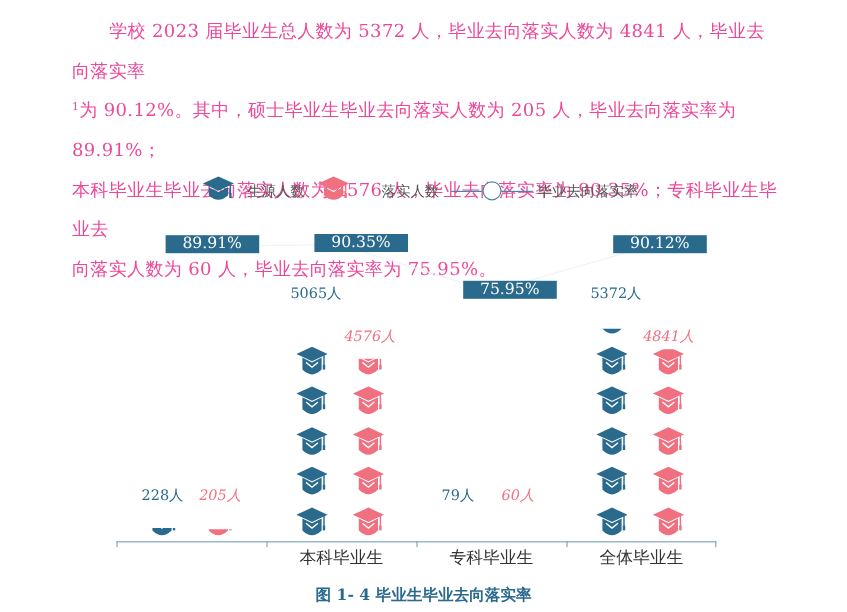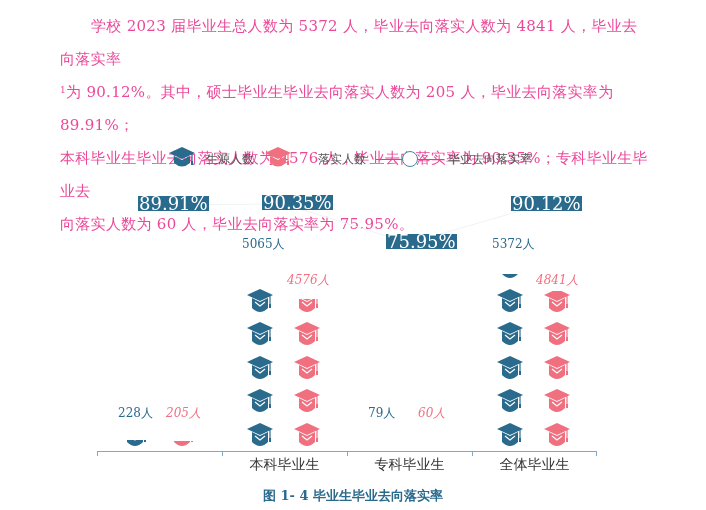--- a/index.html
+++ b/index.html
@@ -7,21 +7,21 @@
   .para{position:absolute;left:60px;top:10px;width:590px;font-size:15px;line-height:33px;color:#ec4899;font-family:"DejaVu Serif","Liberation Serif",serif;letter-spacing:0.3px;}
   .para p{margin:0;}
   .indent{text-indent:31px;}
   .sup{font-size:9px;vertical-align:top;position:relative;top:-2px;}
   .legend{position:absolute;top:148px;left:168px;height:22px;display:flex;align-items:center;font-size:12px;color:#555;}
   .legend .lbl{margin:0 10px 0 10px;}
   .leg-line{display:flex;align-items:center;}
   .leg-line .seg{width:26px;height:1px;background:#4a86a8;}
   .leg-line .circ{width:16px;height:16px;border:1.3px solid #4a86a8;border-radius:50%;background:#fff;box-sizing:border-box;}
   .chart{position:absolute;left:0;top:0;width:706px;height:510px;}
-  .rate{position:absolute;background:#2a6a8c;color:#fff;font-size:18px;padding:0 1px;line-height:15px;}
+  .rate{position:absolute;background:#2a6a8c;color:#fff;font-size:13px;padding:0 14px;line-height:15px;}
   .val{position:absolute;font-size:12px;}
   .blue{color:#2a6a8c;}
   .pink{color:#f07080;font-style:italic;}
   .axis{position:absolute;left:97px;top:451px;width:500px;height:1px;background:#7fa9c4;}
   .tick{position:absolute;top:451px;width:1px;height:5px;background:#7fa9c4;}
   .cat{position:absolute;top:456px;font-size:14px;color:#333;width:125px;text-align:center;}
   .stack{position:absolute;width:28px;overflow:hidden;}
   .stack svg{display:block;}
   .caption{position:absolute;top:487px;left:0;width:706px;text-align:center;font-size:13px;font-weight:bold;color:#2a6a8c;}
 </style>

